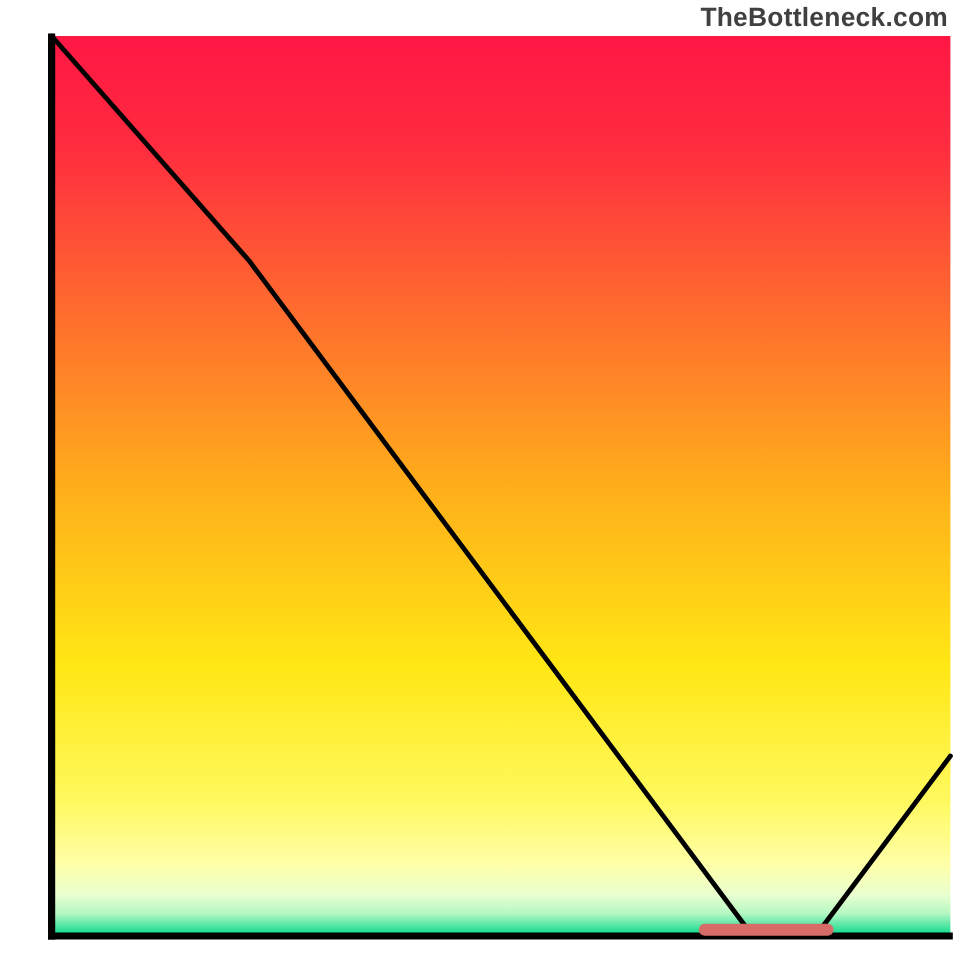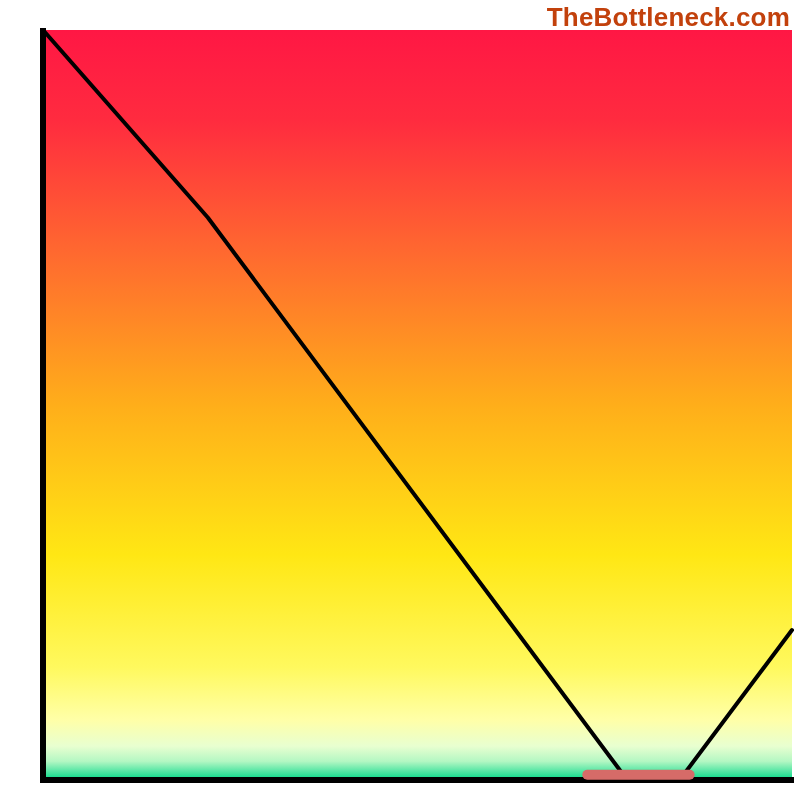--- a/index.html
+++ b/index.html
@@ -12,23 +12,23 @@
   }
   .wrap {
     position: relative;
     width: 800px;
     height: 800px;
   }
   .watermark {
     position: absolute;
     top: 2px;
     right: 10px;
-    font-size: 26px;
+    font-size: 22px;
     font-weight: bold;
-    color: #c2410c;
+    color: #404040;
     letter-spacing: 0.2px;
   }
   svg {
     display: block;
   }
 </style>
 </head>
 <body>
 <div class="wrap">
 

